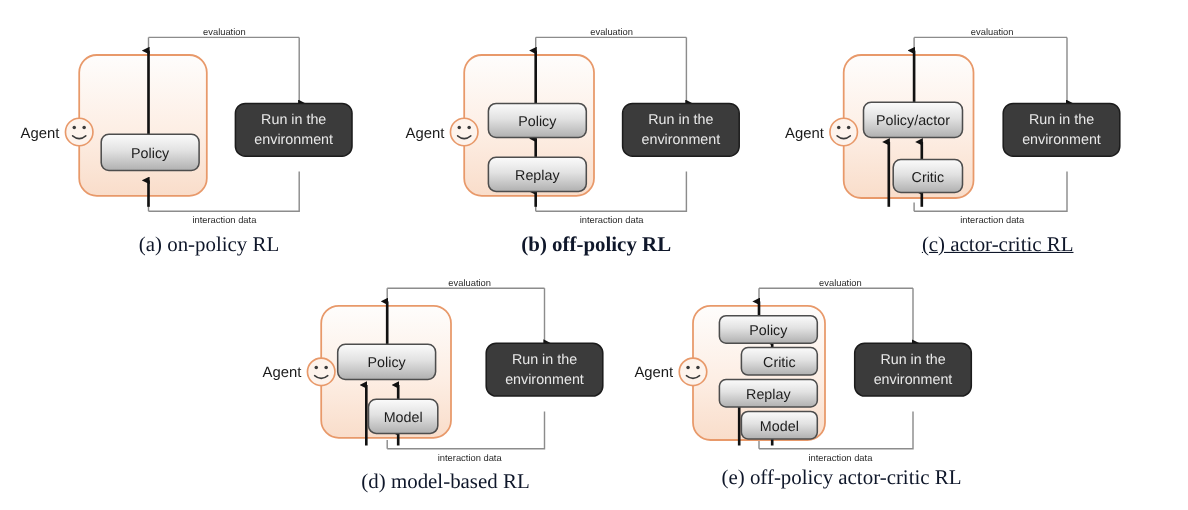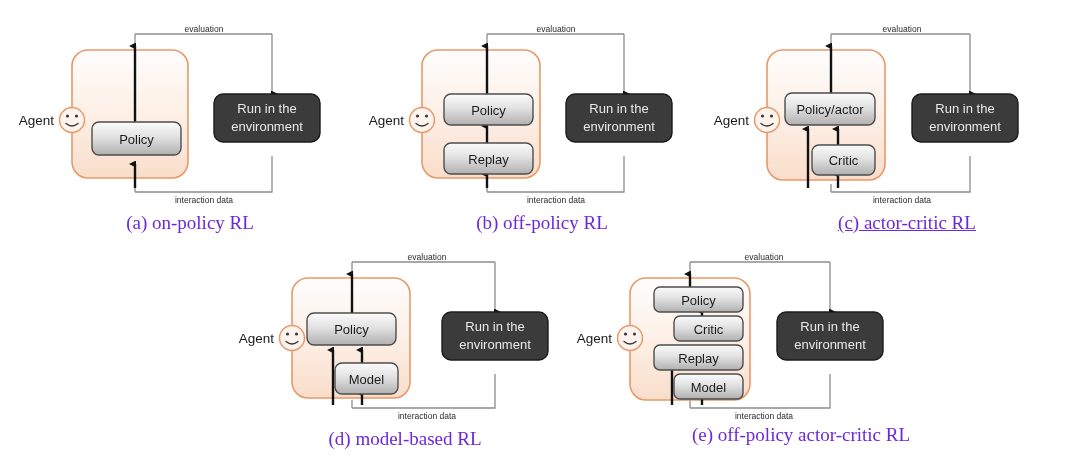--- a/index.html
+++ b/index.html
@@ -1,20 +1,20 @@
 <!DOCTYPE html>
 <html><head>
 <meta charset="utf-8">
 <style>
   html,body{margin:0;padding:0;background:#ffffff;}
   body{width:1080px;height:464px;position:relative;overflow:hidden;
        font-family:"Liberation Sans",sans-serif;color:#1a1a1a;}
   .panel{position:absolute;}
   .caption{position:absolute;text-align:center;
-           font-family:"Liberation Serif",serif;font-size:19px;color:#6d28d9;
+           font-family:"Liberation Serif",serif;font-size:19px;color:#0f172a;
            white-space:nowrap;}
   svg{display:block;overflow:visible;}
   .agent-label{font-family:"Liberation Sans",sans-serif;font-size:13.5px;fill:#1a1a1a;}
   .edge-label{font-family:"Liberation Sans",sans-serif;font-size:8.5px;fill:#2a2a2a;}
   .box-label{font-family:"Liberation Sans",sans-serif;font-size:13px;fill:#1c1c1c;}
   .env-label{font-family:"Liberation Sans",sans-serif;font-size:13px;fill:#e8e8e8;}
 </style>
 </head>
 <body>
 
@@ -114,21 +114,21 @@
     <circle cx="70" cy="98" r="12.5" fill="#fdf3ec" stroke="#e8996a" stroke-width="1.5"></circle>
     <circle cx="65.5" cy="94" r="1.6" fill="#3a3a3a"></circle>
     <circle cx="74.5" cy="94" r="1.6" fill="#3a3a3a"></circle>
     <path d="M64,101.5 Q70,106.5 76,101.5" stroke="#3a3a3a" stroke-width="1.4" fill="none" stroke-linecap="round"></path>
   </g>
   <text class="agent-label" x="52" y="103" text-anchor="end">Agent</text>
   <text class="edge-label" x="204" y="10" text-anchor="middle">evaluation</text>
   <text class="edge-label" x="204" y="181" text-anchor="middle">interaction data</text>
 </svg>
 </div>
-<div class="caption" style="left:407px;top:212px;width:270px;">(b) off-policy RL</div>
+<div class="caption" style="left:407px;top:212px;width:270px;font-weight:bold;">(b) off-policy RL</div>
 
 <div class="panel" style="left:712px;top:22px;">
 <svg width="355" height="185" viewBox="0 0 355 185">
   <g>
     <path d="M119,12 L258,12" stroke="#8c8c8c" stroke-width="1.3" fill="none"></path>
     <path d="M258,12 L258,72" stroke="#8c8c8c" stroke-width="1.3" fill="none" marker-end="url(#arrDownGray)"></path>
     <path d="M258,134 L258,170 L119,170" stroke="#8c8c8c" stroke-width="1.3" fill="none"></path>
     <path d="M119,170 L119,162" stroke="#8c8c8c" stroke-width="1.3" fill="none"></path>
     <path d="M119,12 L119,22" stroke="#8c8c8c" stroke-width="1.3" fill="none"></path>
   </g>
@@ -260,13 +260,13 @@
     <circle cx="62" cy="88" r="12.5" fill="#fdf3ec" stroke="#e8996a" stroke-width="1.5"></circle>
     <circle cx="57.5" cy="84" r="1.6" fill="#3a3a3a"></circle>
     <circle cx="66.5" cy="84" r="1.6" fill="#3a3a3a"></circle>
     <path d="M56,91.5 Q62,96.5 68,91.5" stroke="#3a3a3a" stroke-width="1.4" fill="none" stroke-linecap="round"></path>
   </g>
   <text class="agent-label" x="44" y="93" text-anchor="end">Agent</text>
   <text class="edge-label" x="196" y="10" text-anchor="middle">evaluation</text>
   <text class="edge-label" x="196" y="169" text-anchor="middle">interaction data</text>
 </svg>
 </div>
-<div class="caption" style="left:636px;top:424px;width:330px;">(e) off-policy actor-critic RL</div>
+<div class="caption" style="left:600px;top:424px;width:330px;">(e) off-policy actor-critic RL</div>
 
 </body></html>

